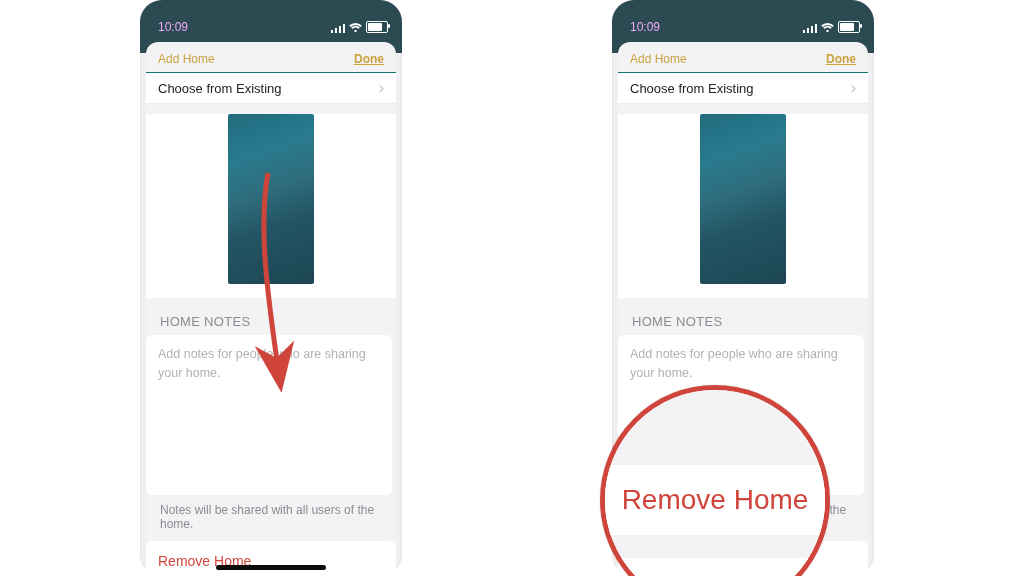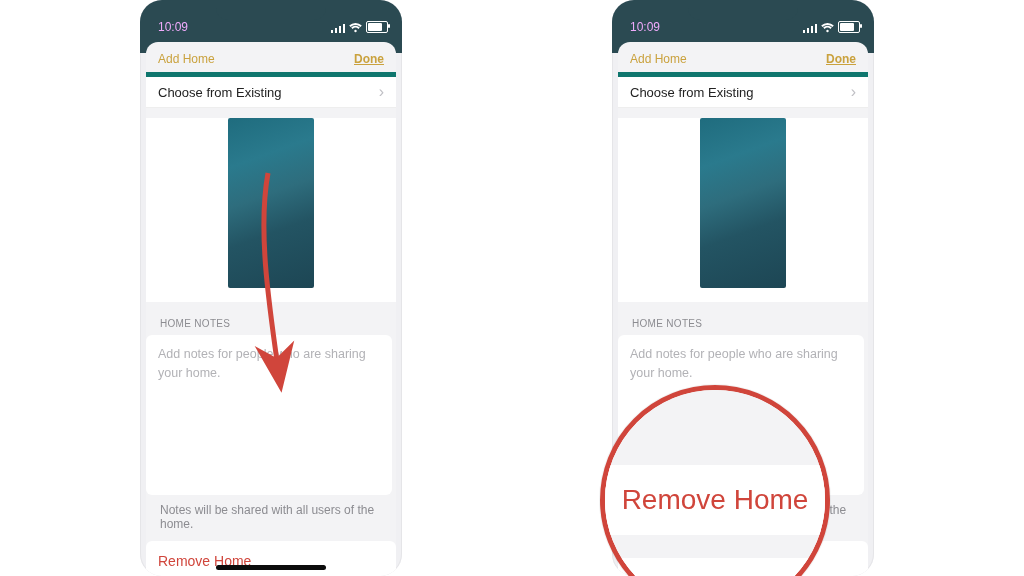--- a/index.html
+++ b/index.html
@@ -83,39 +83,39 @@
 
   .row {
     background: #ffffff;
     height: 30px;
     display: flex;
     align-items: center;
     justify-content: space-between;
     padding: 0 12px;
     font-size: 13px;
     color: #222;
-    border-top: 5px solid #0f766e;
+    border-top: 1px solid #0f766e;
     border-bottom: 1px solid #eee;
   }
   .chev { color: #c0c0c5; font-size: 16px; }
 
   .wall-card {
     background: #fff;
     padding-bottom: 8px;
   }
   .wallpaper {
     width: 86px;
     height: 170px;
     margin: 10px auto 6px auto;
     border-radius: 2px;
     background: linear-gradient(160deg, #1f6c7e 0%, #2a7a8d 25%, #2e6d7d 45%, #235463 65%, #1d4654 100%);
   }
 
   .sect-label {
-    font-size: 10px;
+    font-size: 13px;
     color: #8c8c91;
     letter-spacing: .3px;
     padding: 16px 14px 6px 14px;
   }
   .notes-card {
     background: #fff;
     margin: 0 4px 0 0;
     border-radius: 6px;
     padding: 10px 12px;
     min-height: 140px;

